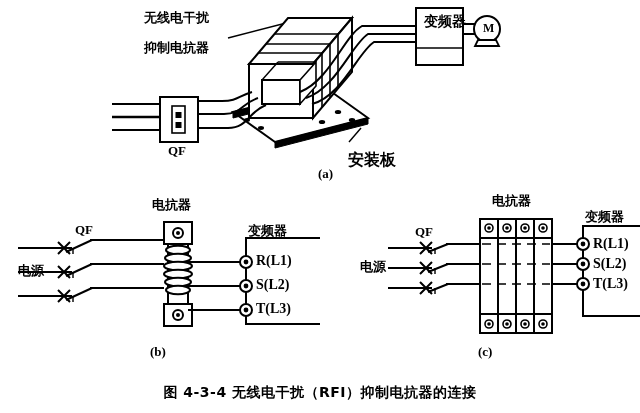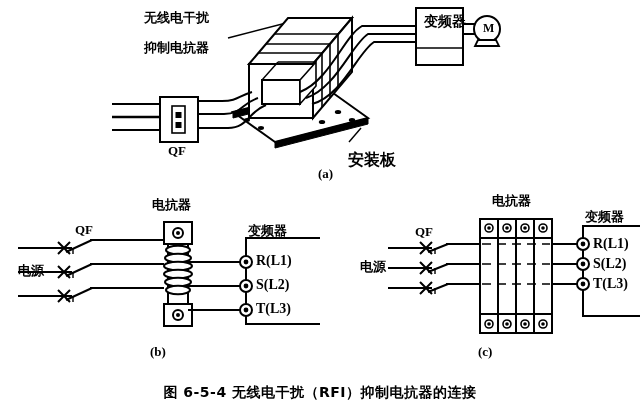--- a/index.html
+++ b/index.html
@@ -286,13 +286,13 @@
 <div class="lbl cn" style="left:360px;top:258px;font-size:13px;">电源</div>
 
 <div class="lbl cn" style="left:585px;top:208px;font-size:13px;">变频器</div>
 
 <div class="lbl term" style="left:593px;top:236px;font-size:14px;">R(L1)</div>
 <div class="lbl term" style="left:593px;top:256px;font-size:14px;">S(L2)</div>
 <div class="lbl term" style="left:593px;top:276px;font-size:14px;">T(L3)</div>
 
 <div class="lbl sub" style="left:478px;top:344px;font-size:13px;">(c)</div>
 
-<div class="lbl cap" style="left:50%;transform:translateX(-50%);top:384px;font-size:14px;">图 6-5-4    无线电干扰（RFI）抑制电抗器的连接</div>
+<div class="lbl cap" style="left:50%;transform:translateX(-50%);top:384px;font-size:14px;">图 4-3-4    无线电干扰（RFI）抑制电抗器的连接</div>
 
 </body></html>

